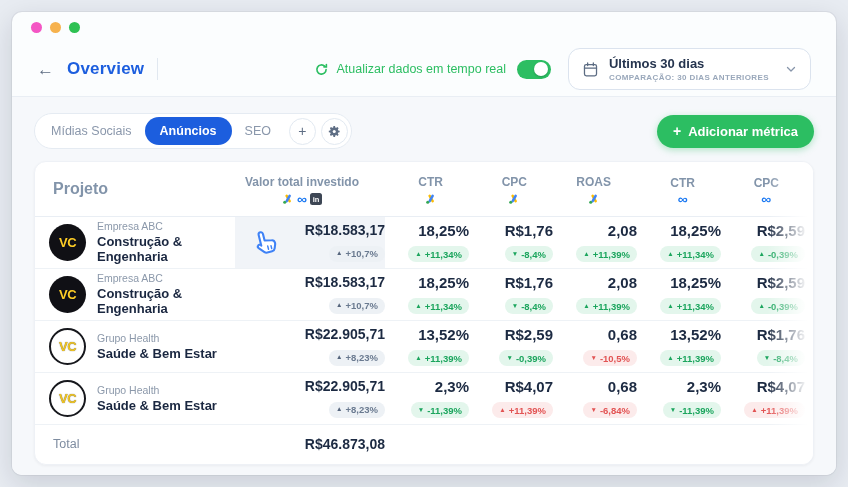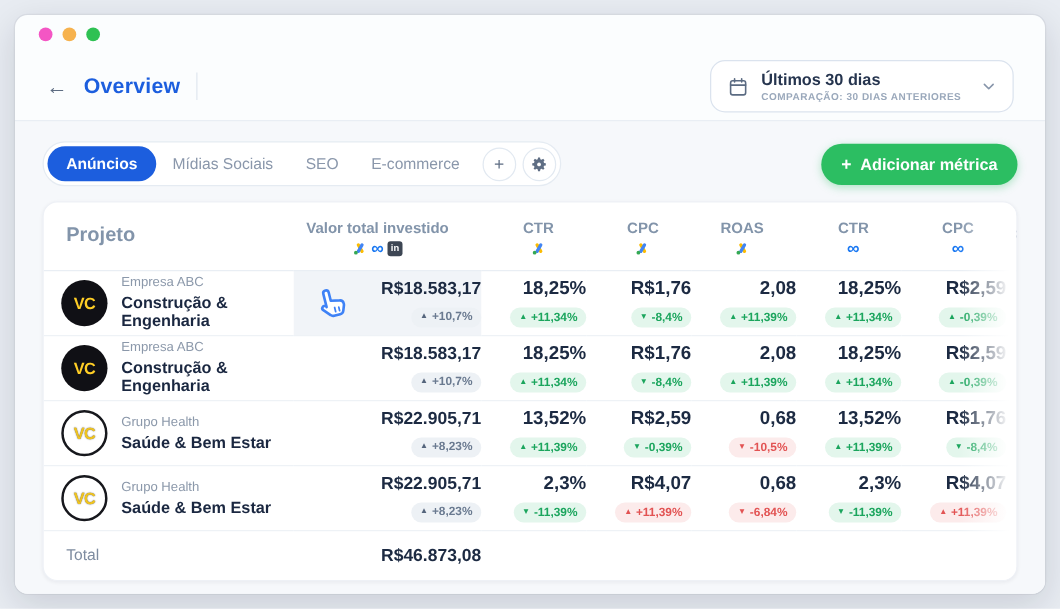--- a/index.html
+++ b/index.html
@@ -97,20 +97,32 @@
     <span class="dot green"></span>
   </div>
 
   <div class="topbar">
     <div class="tb-left">
       <span class="back">←</span>
       <span class="title">Overview</span>
       <span class="vdiv"></span>
     </div>
     <div class="tb-right">
+      <div class="realtime">
+        <span class="refresh-wrap">
+            <svg width="13" height="13" viewBox="0 0 24 24" fill="none" stroke="currentColor" stroke-width="3" stroke-linecap="round">
+              <path d="M20.5 12a8.5 8.5 0 1 1-2.6-6.1"></path>
+              <path d="M21 2.8v4.4h-4.4"></path>
+            </svg>
+          </span>
+        <span>Atualizar dados em tempo real</span>
+        <span class="toggle on">
+            <span class="knob"></span>
+          </span>
+      </div>
       <div class="datesel">
         <span class="cal-wrap">
             <svg width="17" height="17" viewBox="0 0 24 24" fill="none" stroke="#5b6b82" stroke-width="1.8" stroke-linecap="round">
               <rect x="3.5" y="5" width="17" height="16" rx="2.5"></rect>
               <path d="M3.5 10h17M8 2.8v3.7M16 2.8v3.7"></path>
             </svg>
           </span>
         <span>
           <span class="dtitle">Últimos 30 dias</span>
           <span class="dsub">COMPARAÇÃO: 30 DIAS ANTERIORES</span>
@@ -122,27 +134,26 @@
           </span>
       </div>
     </div>
   </div>
 
   <div class="content">
 
     <div class="toolbar">
       <div class="tabgroup">
 
+          <button class="tab">Mídias Sociais</button>
+
           <button class="tab active">Anúncios</button>
 
-          <button class="tab">Mídias Sociais</button>
-
           <button class="tab">SEO</button>
 
-          <button class="tab">E-commerce</button>
 
         <button class="circle-btn">+</button>
         <button class="circle-btn">
             <svg width="13" height="13" viewBox="0 0 24 24" fill="#5f6e84">
               <path d="M21.5 13.5v-3l-2.6-.5a7 7 0 0 0-.8-1.9l1.5-2.2-2.1-2.1-2.2 1.5a7 7 0 0 0-1.9-.8L13 1.9h-3l-.4 2.6a7 7 0 0 0-1.9.8L5.5 3.8 3.4 5.9l1.5 2.2a7 7 0 0 0-.8 1.9l-2.6.5v3l2.6.4c.2.7.4 1.3.8 1.9l-1.5 2.2 2.1 2.1 2.2-1.5c.6.4 1.2.6 1.9.8l.4 2.6h3l.4-2.6c.7-.2 1.3-.4 1.9-.8l2.2 1.5 2.1-2.1-1.5-2.2c.4-.6.6-1.2.8-1.9l2.6-.4z"></path>
               <circle cx="11.5" cy="12" r="2.8" fill="#fff"></circle>
             </svg>
           </button>
       </div>
       <button class="add-metric">

